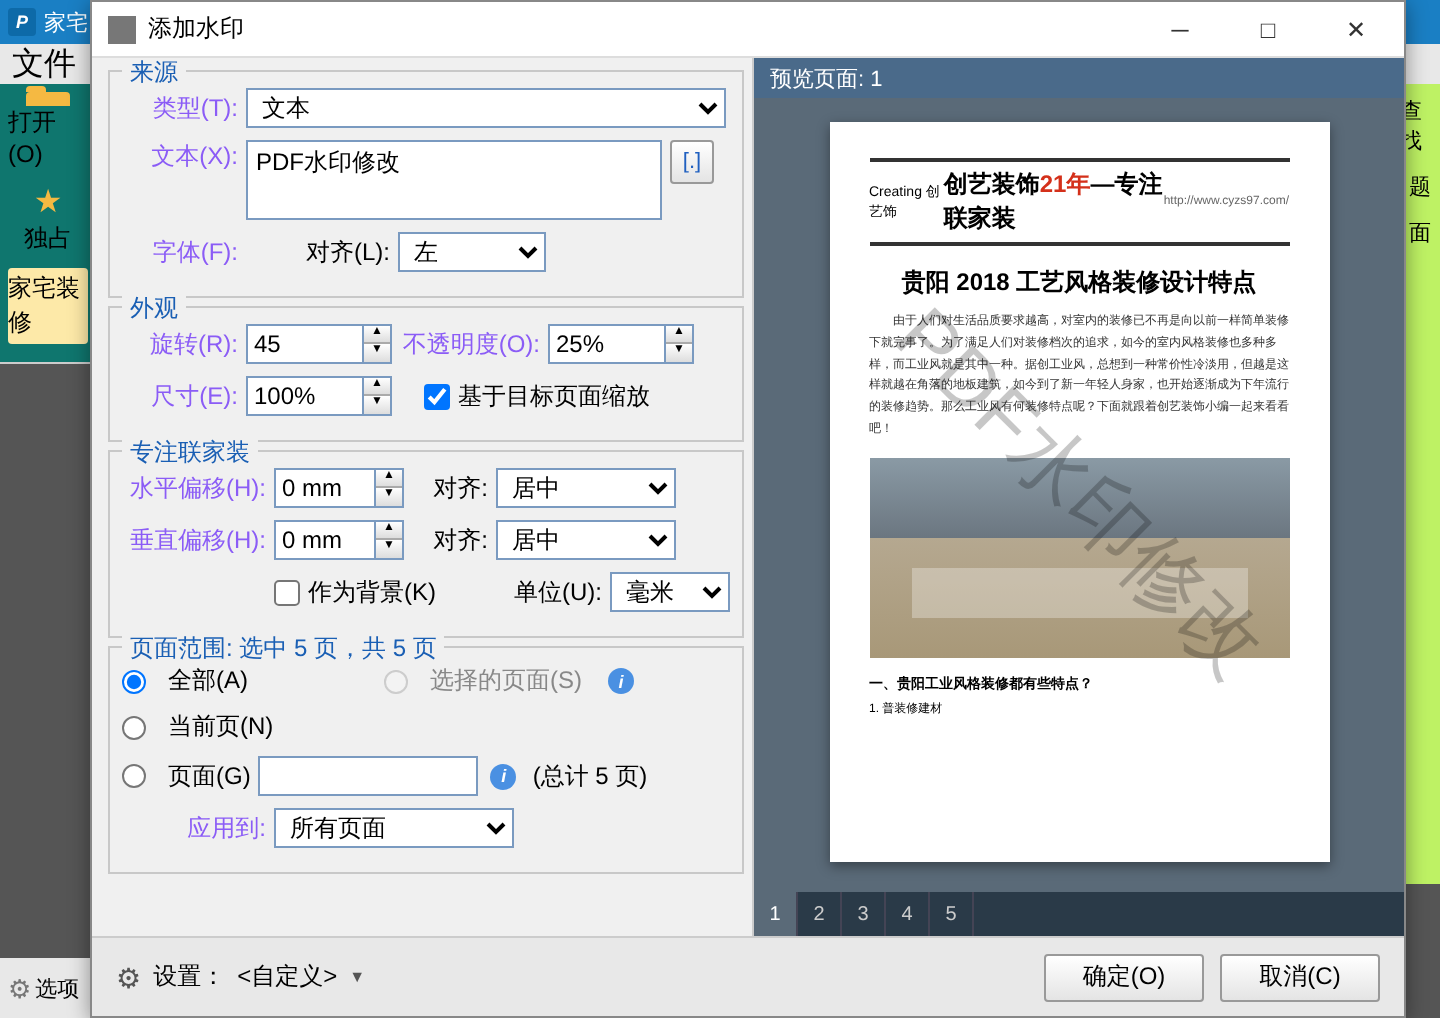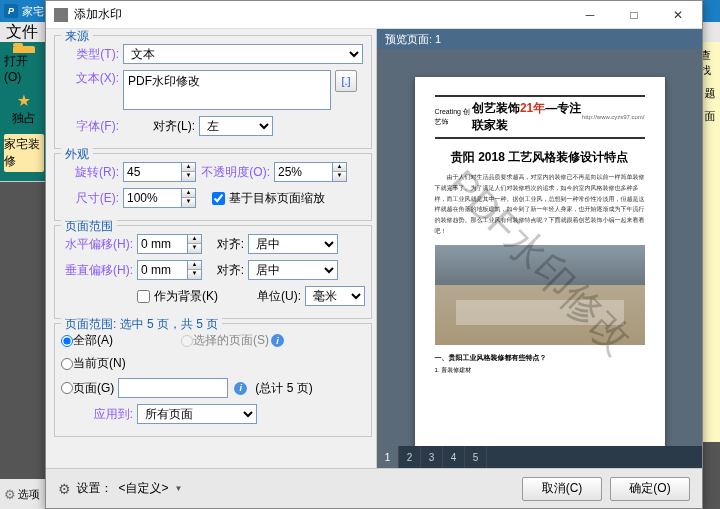--- a/index.html
+++ b/index.html
@@ -11,21 +11,21 @@
 .bg-titlebar .ico { width: 14px; height: 14px; background: #0d6aa8; border-radius: 2px; margin-right: 4px; display:flex;align-items:center;justify-content:center;color:#fff;font-size:9px;font-style:italic;font-weight:bold;}
 .bg-titlebar span { color: #fff; font-size: 11px; }
 .bg-menu { height: 20px; background: #e8e8e8; padding-left: 6px; display:flex; align-items:center; gap:10px;}
 .bg-menu span{font-size:16px;}
 .bg-toolbar { background:#0f766e; border-bottom:1px solid #ccc; padding:4px; display:flex; flex-direction:column; gap:6px; width:48px; position:absolute; left:0; top:42px; height:140px; align-items:center;}
 .tb-btn { width:40px; height:38px; display:flex; flex-direction:column; align-items:center; justify-content:center; font-size:10px; border-radius:2px;}
 .tb-btn.active{background:#fde9a8;}
 .folder-ico{width:22px;height:16px;background:#f5b942;border-radius:2px 2px 0 0;position:relative;}
 .folder-ico::before{content:"";position:absolute;top:-3px;left:0;width:10px;height:3px;background:#f5b942;border-radius:2px 2px 0 0;}
 .star-ico{color:#f5b942;font-size:16px;}
-.right-strip{position:absolute;right:0;top:42px;width:20px;height:400px;background:#fef9c3;display:flex;flex-direction:column;align-items:center;gap:8px;padding-top:6px;}
+.right-strip{position:absolute;right:0;top:42px;width:20px;height:400px;background:#bef264;display:flex;flex-direction:column;align-items:center;gap:8px;padding-top:6px;}
 .right-strip span{font-size:11px;}
 
 
 .dialog { position: absolute; top: 0; left: 45px; width: 658px; height: 509px; background: #f0f0f0; border: 1px solid #888; box-shadow: 0 2px 10px rgba(0,0,0,0.4); display:flex; flex-direction:column;}
 .dlg-title { height: 28px; background: #fff; border-bottom: 1px solid #ddd; display: flex; align-items: center; padding: 0 2px 0 8px; }
 .dlg-title .ico { width: 14px; height: 14px; margin-right: 6px; background:#777;}
 .dlg-title .t { flex: 1; font-size: 12px; }
 .winbtn { width: 44px; height: 26px; display: flex; align-items: center; justify-content: center; font-size: 12px; color:#333;}
 
 .dlg-body { flex:1; display:flex; overflow:hidden;}
@@ -43,29 +43,29 @@
 .btn { height: 22px; border: 1px solid #999; background: linear-gradient(#fff,#e4e4e4); padding: 0 10px; font-size: 12px; border-radius:2px;}
 .sq-btn{width:22px;height:22px;border:1px solid #999;background:linear-gradient(#fff,#e4e4e4);display:flex;align-items:center;justify-content:center;font-size:11px;border-radius:2px;}
 .spin-wrap{display:flex;}
 .spin-wrap .inp{width:58px;border-right:none;}
 .spin-btns{display:flex;flex-direction:column;width:15px;border:1px solid #7a9ac0;}
 .spin-btns div{height:9px;background:linear-gradient(#fff,#ddd);font-size:6px;text-align:center;line-height:7px;}
 .spin-btns div:first-child{border-bottom:1px solid #aaa;}
 select{width:74px;}
 .chk{display:flex;align-items:center;gap:4px;}
 .chk input{width:13px;height:13px;}
-.rad{display:flex;align-items:center;gap:0;}
+.rad{display:flex;align-items:center;gap:11px;}
 .rad input{width:12px;height:12px;}
 .link{color:#1a5fb4;}
 .gray{color:#888;}
 .info-ico{display:inline-flex;width:13px;height:13px;border-radius:50%;background:#4a90e2;color:#fff;font-size:9px;align-items:center;justify-content:center;margin-left:2px;font-style:italic;font-weight:bold;}
 
 
 .pv-header{background:#4a6a8a;color:#fff;height:20px;display:flex;align-items:center;padding-left:8px;font-size:11px;}
-.pv-body{flex:1;background:#5a6a78;padding:28px;overflow:auto;position:relative;}
+.pv-body{flex:1;background:#5a6a78;padding:12px;overflow:auto;position:relative;}
 .page{width:250px;height:370px;background:#fff;margin:0 auto;box-shadow:0 2px 6px rgba(0,0,0,0.4);padding:18px 20px;position:relative;}
 .page-head{border-top:2px solid #333;border-bottom:2px solid #333;padding:3px 0;display:flex;justify-content:space-between;align-items:center;margin-bottom:10px;}
 .page-head .logo{font-size:7px;}
 .page-head .brand{font-size:9px;font-weight:bold;}
 .page-head .brand b{color:#d4301a;}
 .page-head .url{font-size:6px;color:#666;}
 .page h1{font-size:12px;text-align:center;font-weight:bold;margin-bottom:6px;}
 .page p{font-size:6px;line-height:1.8;color:#333;text-indent:2em;}
 .page-img{width:100%;height:100px;background:linear-gradient(#8a9aa5 0%,#6b7680 40%,#b5a890 40%,#a89878 100%);margin:8px 0;position:relative;}
 .page-img::after{content:"";position:absolute;left:10%;right:10%;top:55%;height:25%;background:rgba(255,255,255,0.3);}
@@ -184,21 +184,21 @@
           </div>
           <div style="width:8px"></div>
           <label class="chk">
             <input type="checkbox" checked="" style="">
             <span>基于目标页面缩放</span>
           </label>
         </div>
       </div>
 
       <div class="group">
-        <div class="group-title">页面范围</div>
+        <div class="group-title">专注联家装</div>
         <div class="row">
           <div class="lbl" style="width:72px">水平偏移(H):</div>
           <div class="spin-wrap">
             <input class="inp" style="width: 50px;" value="0 mm">
             <div class="spin-btns">
                 <div>▲</div>
                 <div>▼</div>
               </div>
           </div>
           <div class="lbl-s" style="width:38px">对齐:</div>
@@ -294,16 +294,16 @@
     </div>
   </div>
 
   <div class="dlg-foot">
     <div class="foot-left">
       <span class="gear">⚙</span>
       <span>设置：</span>
       <span>&lt;自定义&gt;</span>
       <span style="font-size:8px;color:#555;">▼</span>
     </div>
+    <button class="foot-btn">确定(O)</button>
     <button class="foot-btn">取消(C)</button>
-    <button class="foot-btn">确定(O)</button>
   </div>
 </div>
 
 </body></html>

